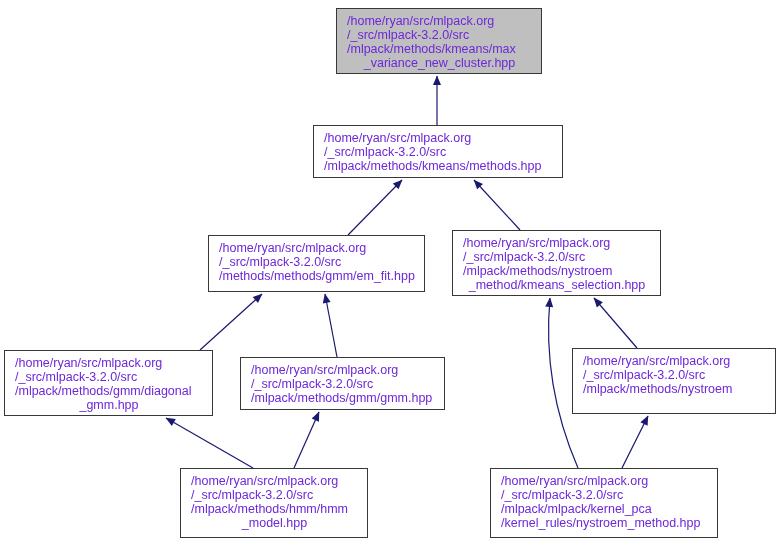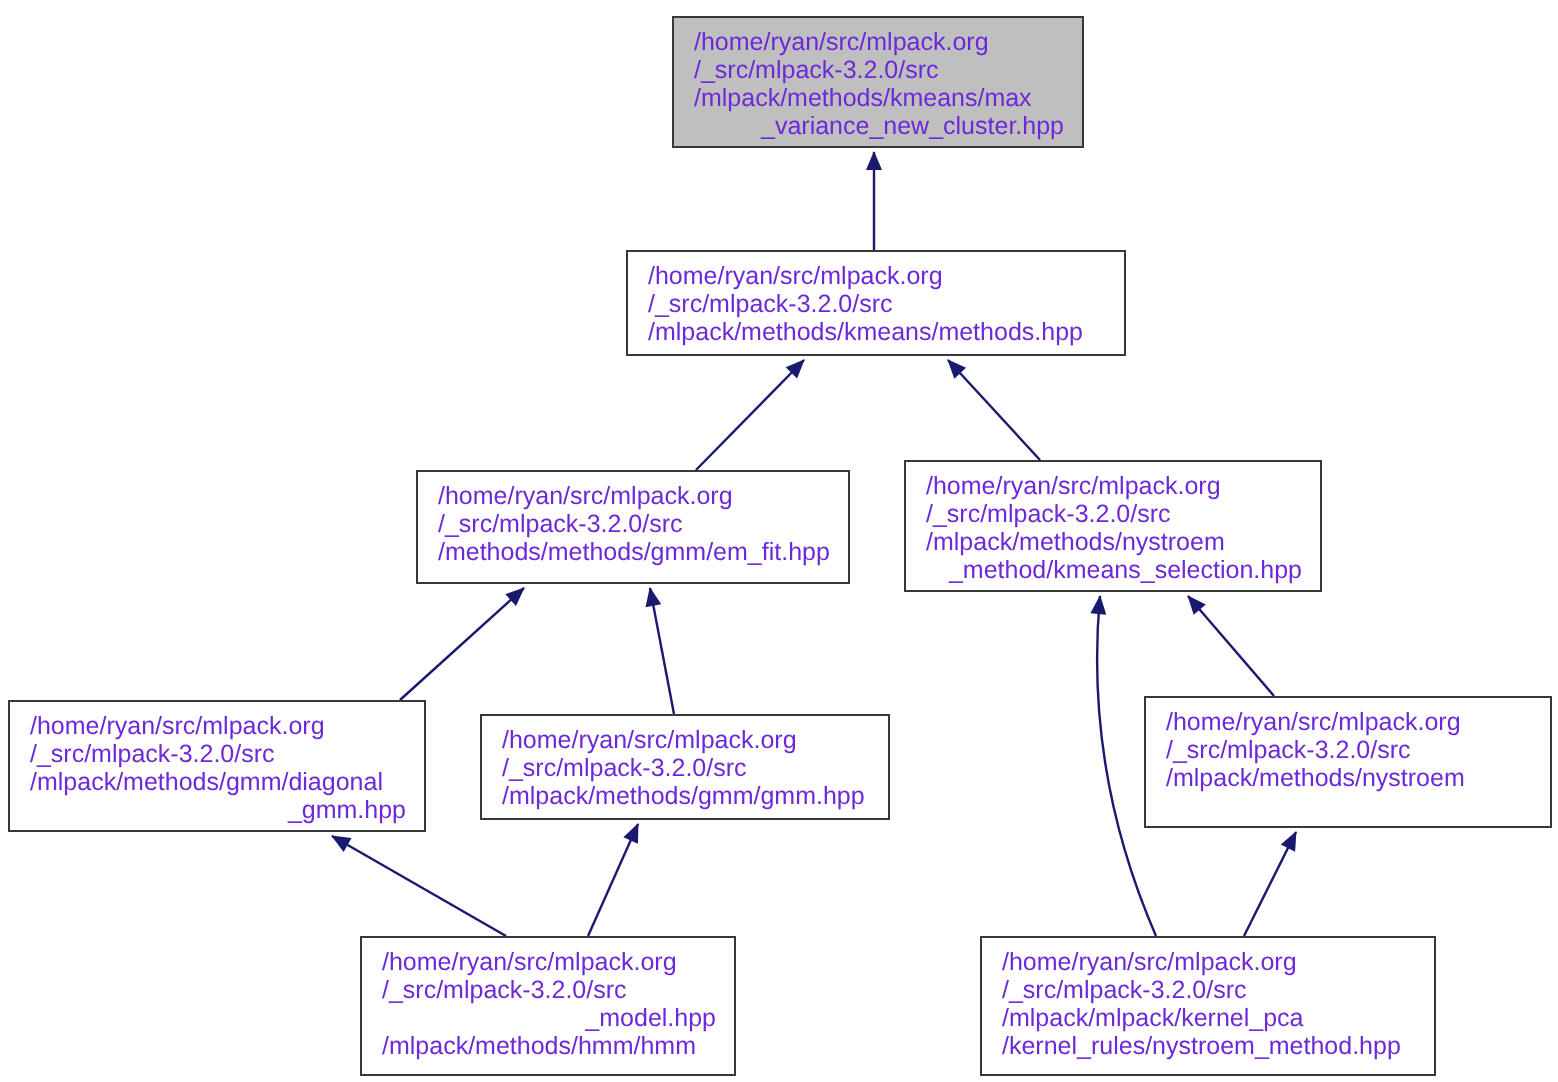--- a/index.html
+++ b/index.html
@@ -33,21 +33,21 @@
     padding: 5px 9px 4px 10px;
     white-space: nowrap;
   }
   .node.highlight {
     background: #bfbfbf;
   }
   .node .line {
     text-align: left;
   }
   .node .line.wrap {
-    text-align: right;
+    text-align: center;
   }
 </style>
 </head>
 <body>
 
 <div id="stage">
   <svg id="edges" width="779" height="541" viewBox="0 0 779 541" xmlns="http://www.w3.org/2000/svg">
     <defs>
       <marker id="arrowhead" markerWidth="11" markerHeight="9" refX="9.5" refY="4.5" orient="auto" markerUnits="userSpaceOnUse">
         <path d="M0.5,0.5 L10,4.5 L0.5,8.5 z" fill="#191970"></path>
@@ -101,22 +101,22 @@
       <div class="line">/mlpack/methods/gmm/gmm.hpp</div>
     </div>
     <div class="node" style="left: 572px; top: 348px; width: 204px; height: 66px;">
       <div class="line">/home/ryan/src/mlpack.org</div>
       <div class="line">/_src/mlpack-3.2.0/src</div>
       <div class="line">/mlpack/methods/nystroem</div>
     </div>
     <div class="node" style="left: 180px; top: 468px; width: 188px; height: 70px;">
       <div class="line">/home/ryan/src/mlpack.org</div>
       <div class="line">/_src/mlpack-3.2.0/src</div>
+      <div class="line">/mlpack/methods/hmm/hmm</div>
       <div class="line wrap">_model.hpp</div>
-      <div class="line">/mlpack/methods/hmm/hmm</div>
     </div>
     <div class="node" style="left: 490px; top: 468px; width: 228px; height: 70px;">
       <div class="line">/home/ryan/src/mlpack.org</div>
       <div class="line">/_src/mlpack-3.2.0/src</div>
       <div class="line">/mlpack/mlpack/kernel_pca</div>
       <div class="line">/kernel_rules/nystroem_method.hpp</div>
     </div>
   </div>
 
 </body></html>

